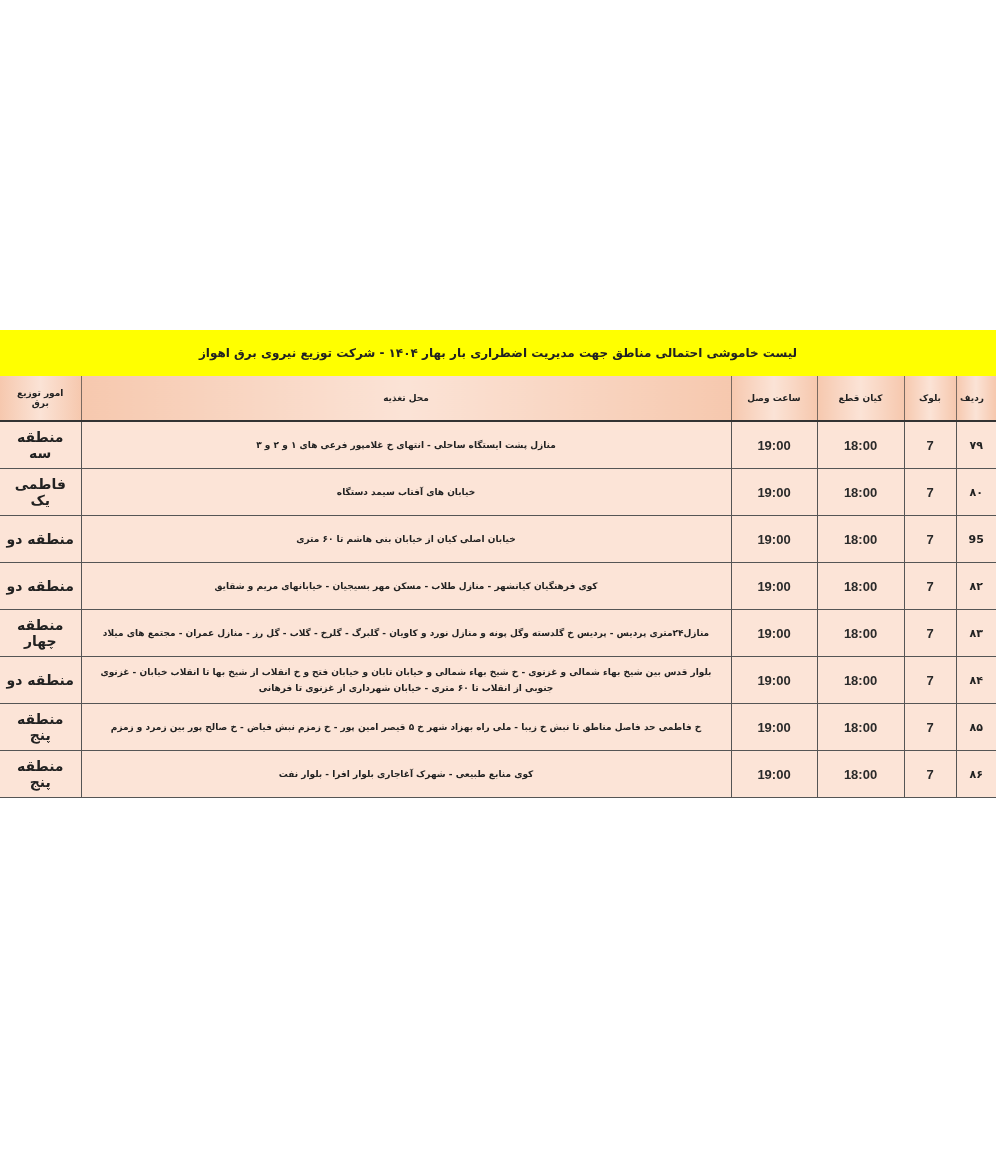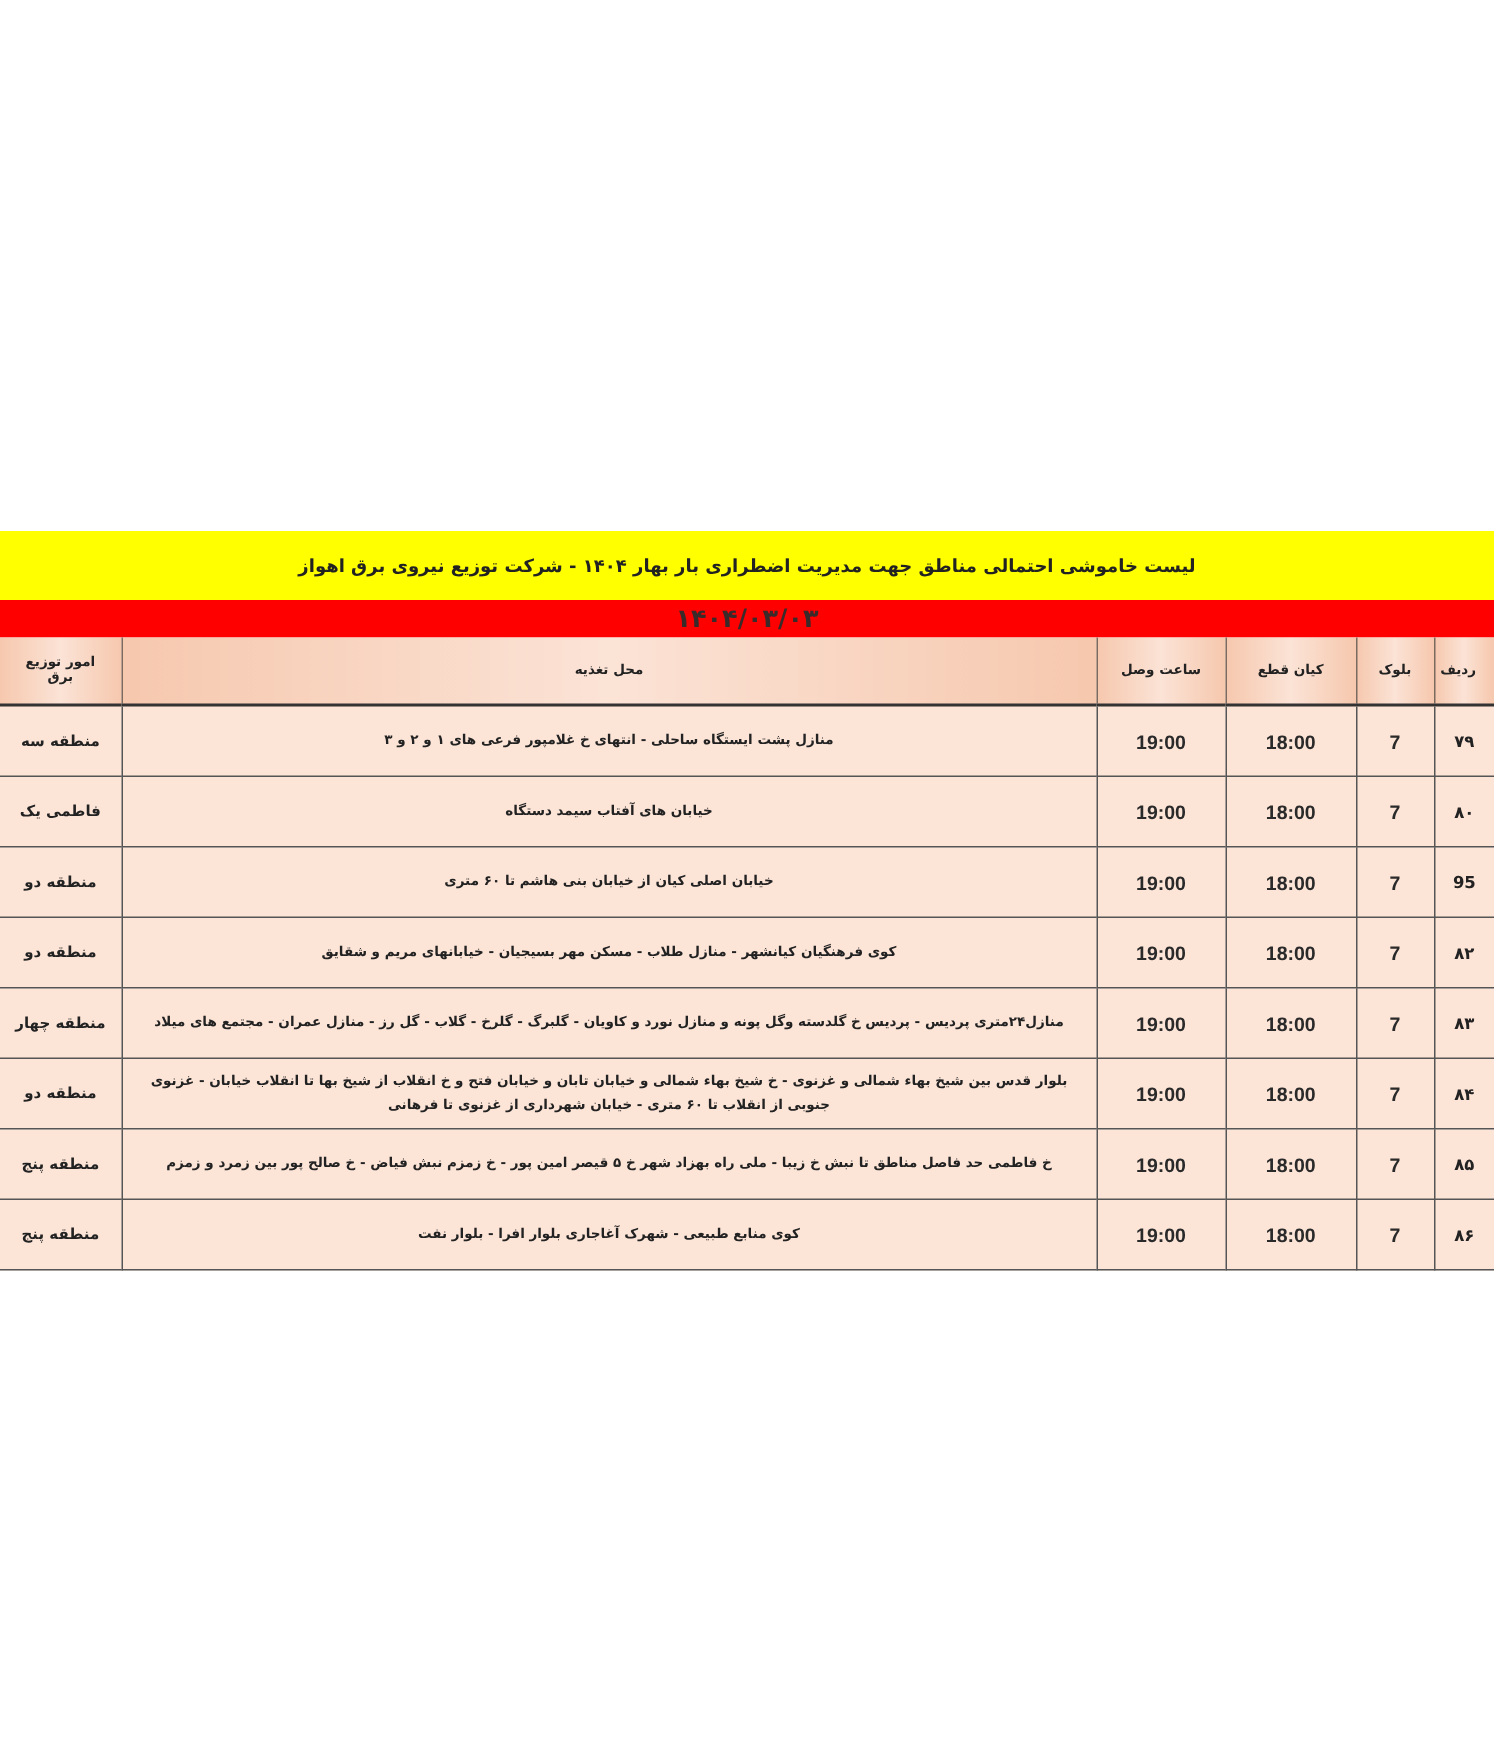--- a/index.html
+++ b/index.html
@@ -1,40 +1,39 @@
 <!DOCTYPE html>
 <html><head>
 <meta charset="utf-8">
 <style>
   html, body { margin: 0; padding: 0; background: #ffffff; }
   body { width: 996px; height: 1160px; position: relative; overflow: hidden;
          font-family: "DejaVu Sans", sans-serif; }
-  .sheet { position: absolute; left: 0; top: 354px; width: 996px; }
+  .sheet { position: absolute; left: 0; top: 330px; width: 996px; }
   .title-band { height: 46px; background: #ffff00; display: flex; align-items: center; justify-content: center;
                 direction: rtl; font-size: 12px; font-weight: bold; color: #222; }
   .date-band { height: 25px; background: #ff0000; display: flex; align-items: center; justify-content: center;
                font-size: 17px; font-weight: bold; color: #3a2a2a; letter-spacing: 1px; }
   table { border-collapse: collapse; width: 996px; table-layout: fixed; direction: rtl; }
   th { height: 18px; font-size: 9px; font-weight: bold; color: #222;
        background: linear-gradient(to right, #f6c8ae, #fbe3d6 50%, #f6c8ae);
        border-left: 1px solid #7a6a60; border-bottom: 2px solid #333; padding: 12px; }
   td { height: 46px; background: #fce4d7; border-left: 1px solid #555; border-bottom: 1.5px solid #555;
        text-align: center; vertical-align: middle; padding: 0 4px; color: #222; }
   td.num { font-size: 11px; font-weight: bold; }
   td.time, td.block { font-family: "Liberation Sans", sans-serif; font-size: 13px; font-weight: bold; color: #2a2a2a; }
   td.loc { font-size: 9px; font-weight: bold; line-height: 16px; }
-  td.region { font-size: 10px; font-weight: bold; }
+  td.region { font-size: 14px; font-weight: bold; }
   th:last-child, td:last-child { border-left: none; }
 </style>
 </head>
 <body>
 
 <div class="sheet">
   <div class="title-band">لیست خاموشی احتمالی مناطق جهت مدیریت اضطراری بار بهار ۱۴۰۴ - شرکت توزیع نیروی برق اهواز</div>
-  <div class="date-band">۱۴۰۴/۰۳/۰۳</div>
 
   <table>
     <colgroup>
       <col style="width:40px">
       <col style="width:52px">
       <col style="width:87px">
       <col style="width:86px">
       <col style="width:650px">
       <col style="width:81px">
     </colgroup>

